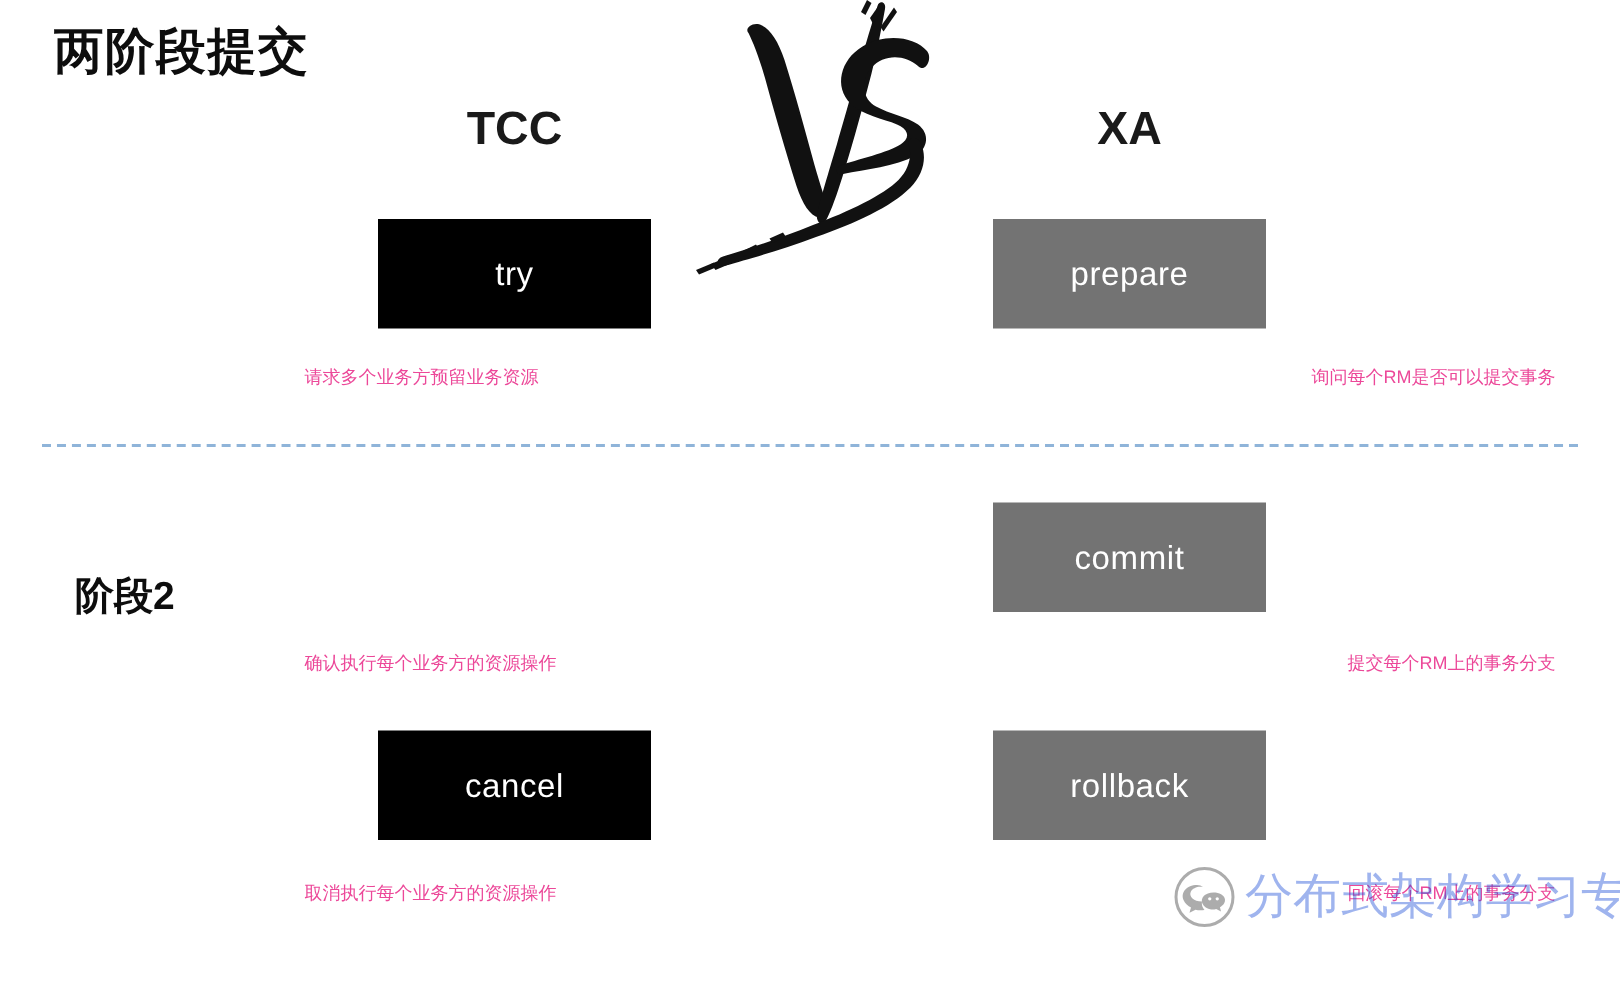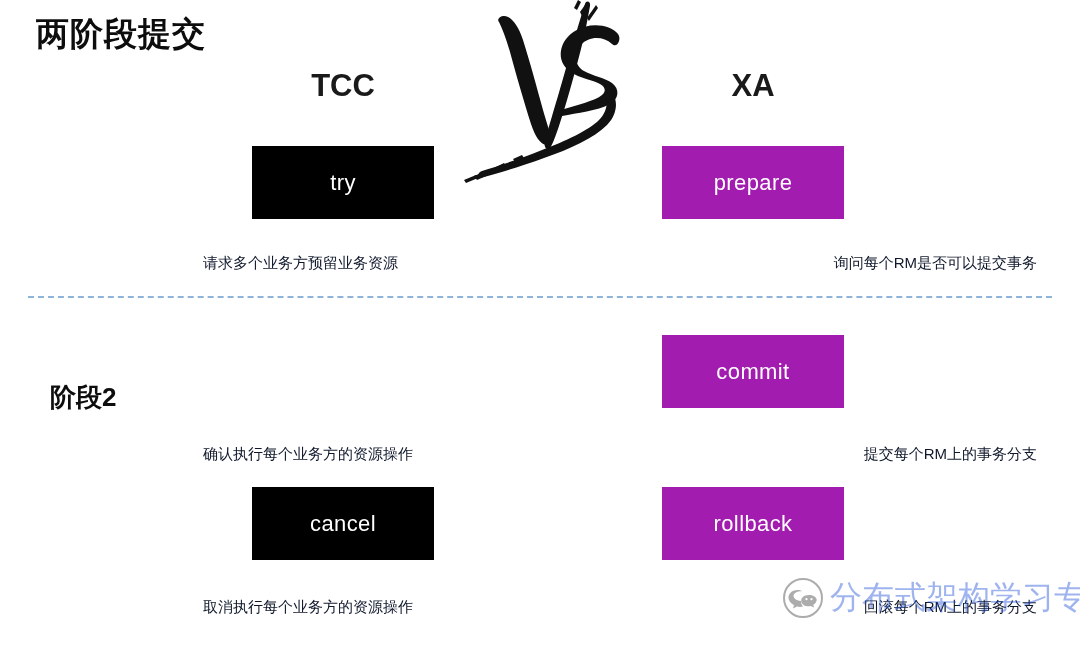--- a/index.html
+++ b/index.html
@@ -90,37 +90,36 @@
     height: 73px;
     display: flex;
     align-items: center;
     justify-content: center;
     color: #ffffff;
     font-size: 22px;
     font-weight: normal;
     letter-spacing: 0.4px;
   }
   .action-box.green { background: #000000; }
-  .action-box.blue  { background: #a21caf; }
+  .action-box.blue  { background: #737373; }
 
   .action-box.c-left  { left: 252px; }
   .action-box.c-right { left: 662px; }
 
   .action-box.r1 { top: 146px; }
   .action-box.r2 { top: 335px; }
   .action-box.r3 { top: 487px; }
 
   
   .caption {
     position: absolute;
     width: 420px;
-    font-size: 15px;
-    color: #0f172a;
-    white-space: nowrap;
-    margin-top: 11px;
+    font-size: 12px;
+    color: #ec4899;
+    white-space: nowrap;
   }
   .caption.c-left  { left: 203px; text-align: left; }
   .caption.c-right { left: 617px; text-align: right; }
 
   .caption.r1 { top: 243px; }
   .caption.r2 { top: 434px; }
   .caption.r3 { top: 587px; }
 
   
   .watermark {

